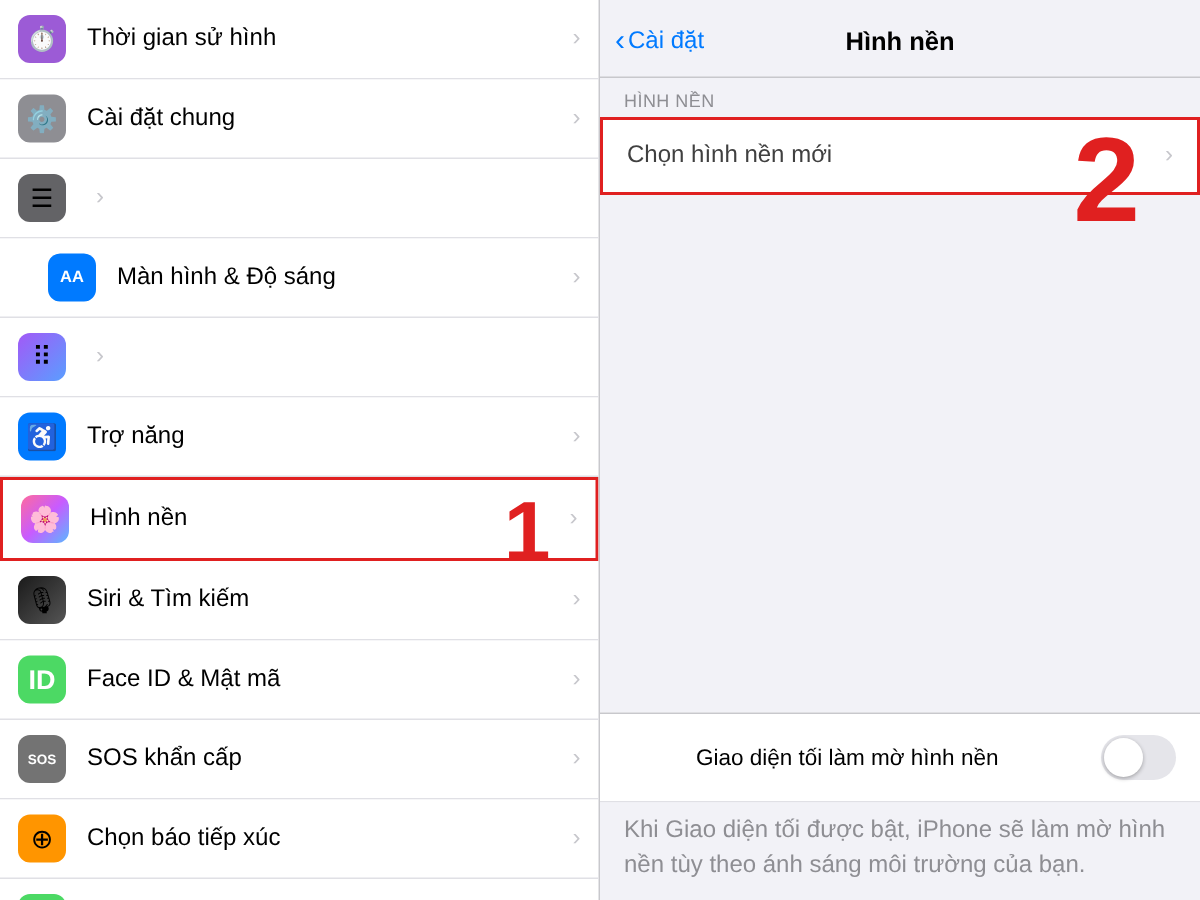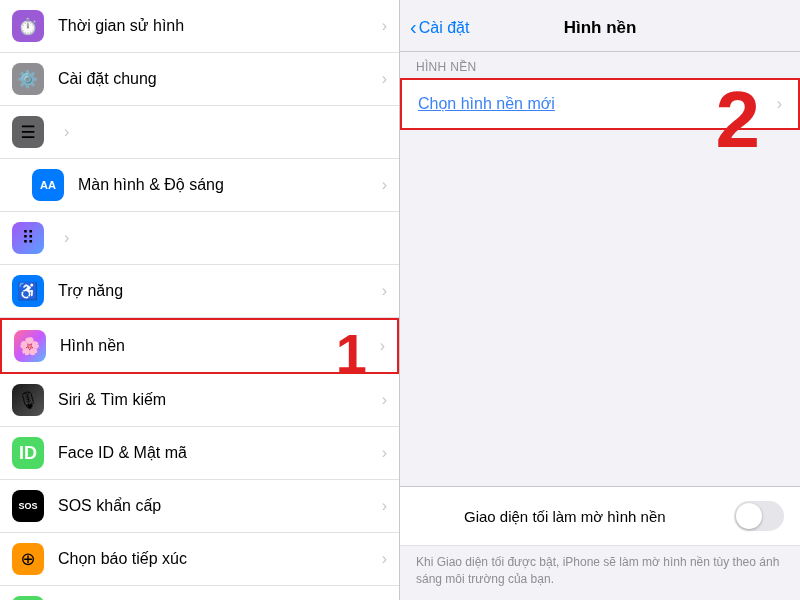--- a/index.html
+++ b/index.html
@@ -125,22 +125,21 @@
       border: 2.5px solid #e02020;
       padding: 14px 16px;
       min-height: 52px;
       position: relative;
       cursor: pointer;
     }
 
     .wallpaper-item .item-label {
       flex: 1;
       font-size: 16px;
-      color: #3b82f6;
-      text-decoration: underline;
+      color: #404040;
     }
 
     .wallpaper-item .chevron {
       color: #c7c7cc;
       font-size: 16px;
     }
 
     .right-number {
       color: #e02020;
       font-size: 80px;
@@ -189,21 +188,21 @@
       border-radius: 50%;
       background: #fff;
       position: absolute;
       top: 2px;
       left: 2px;
       box-shadow: 0 1px 3px rgba(0,0,0,0.3);
     }
 
     .toggle-description {
       padding: 8px 16px 12px;
-      font-size: 12px;
+      font-size: 16px;
       color: #8e8e93;
       line-height: 1.4;
       background: #f2f2f7;
     }
   </style>
 </head>
 <body>
 
 <div class="left-panel">
   <ul class="settings-list">
@@ -250,21 +249,21 @@
         <span class="chevron">›</span>
       </li>
       <li class="settings-item">
         <div class="icon-wrap" style="background: rgb(76, 217, 100);">
           <span style="font-size:18px;font-weight:bold;color:#fff">ID</span>
         </div>
         <span class="item-label">Face ID &amp; Mật mã</span>
         <span class="chevron">›</span>
       </li>
       <li class="settings-item">
-        <div class="icon-wrap" style="background: #000000;">
+        <div class="icon-wrap" style="background: #737373;">
           <span style="font-size:9px;font-weight:bold;color:#fff">SOS</span>
         </div>
         <span class="item-label">SOS khẩn cấp</span>
         <span class="chevron">›</span>
       </li>
       <li class="settings-item">
         <div class="icon-wrap" style="background: rgb(255, 149, 0); font-size: 18px;">⊕</div>
         <span class="item-label">Chọn báo tiếp xúc</span>
         <span class="chevron">›</span>
       </li>

